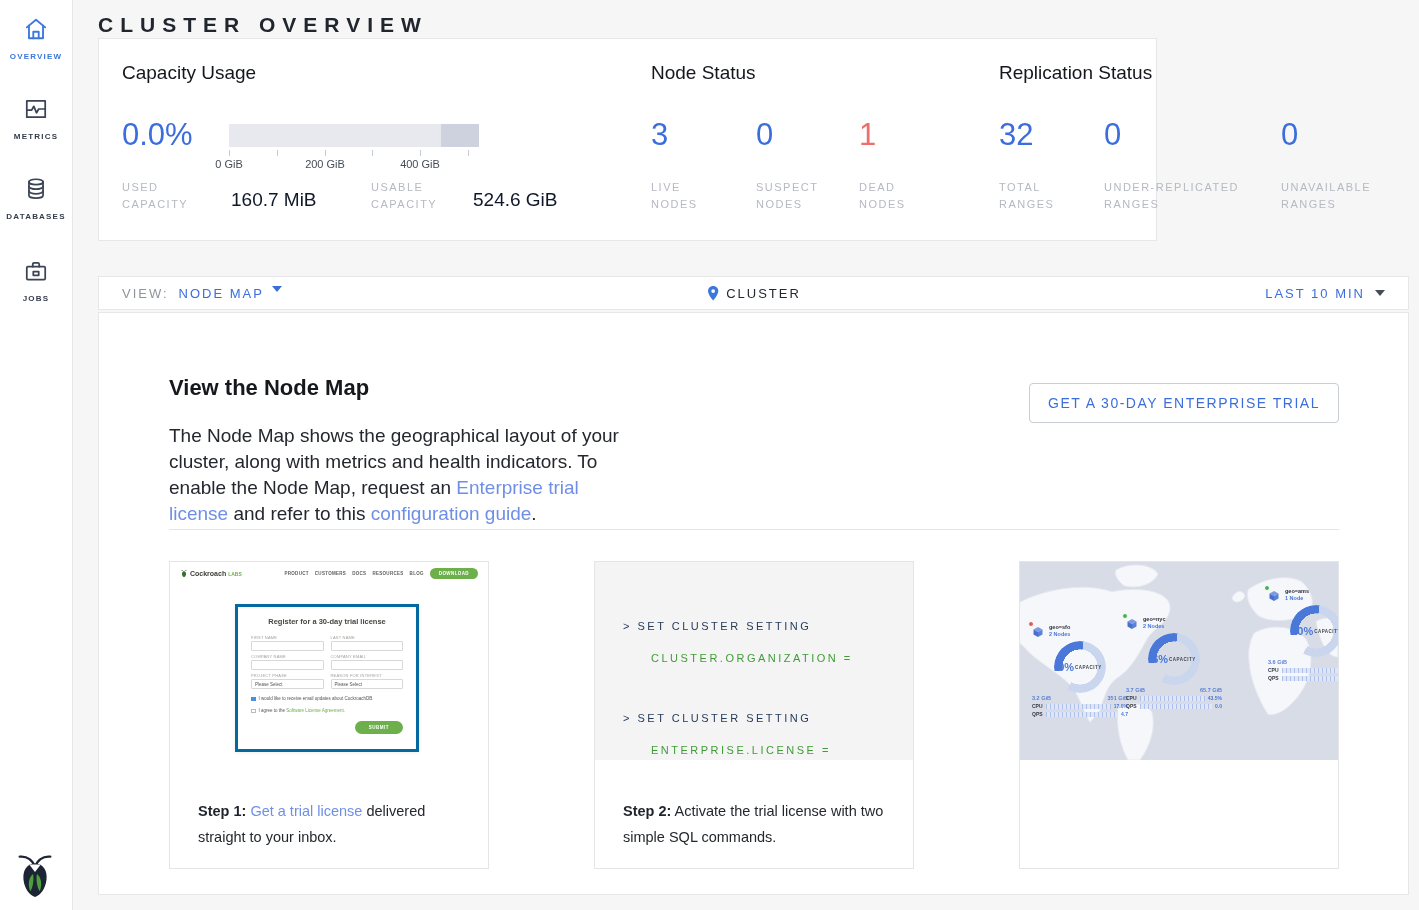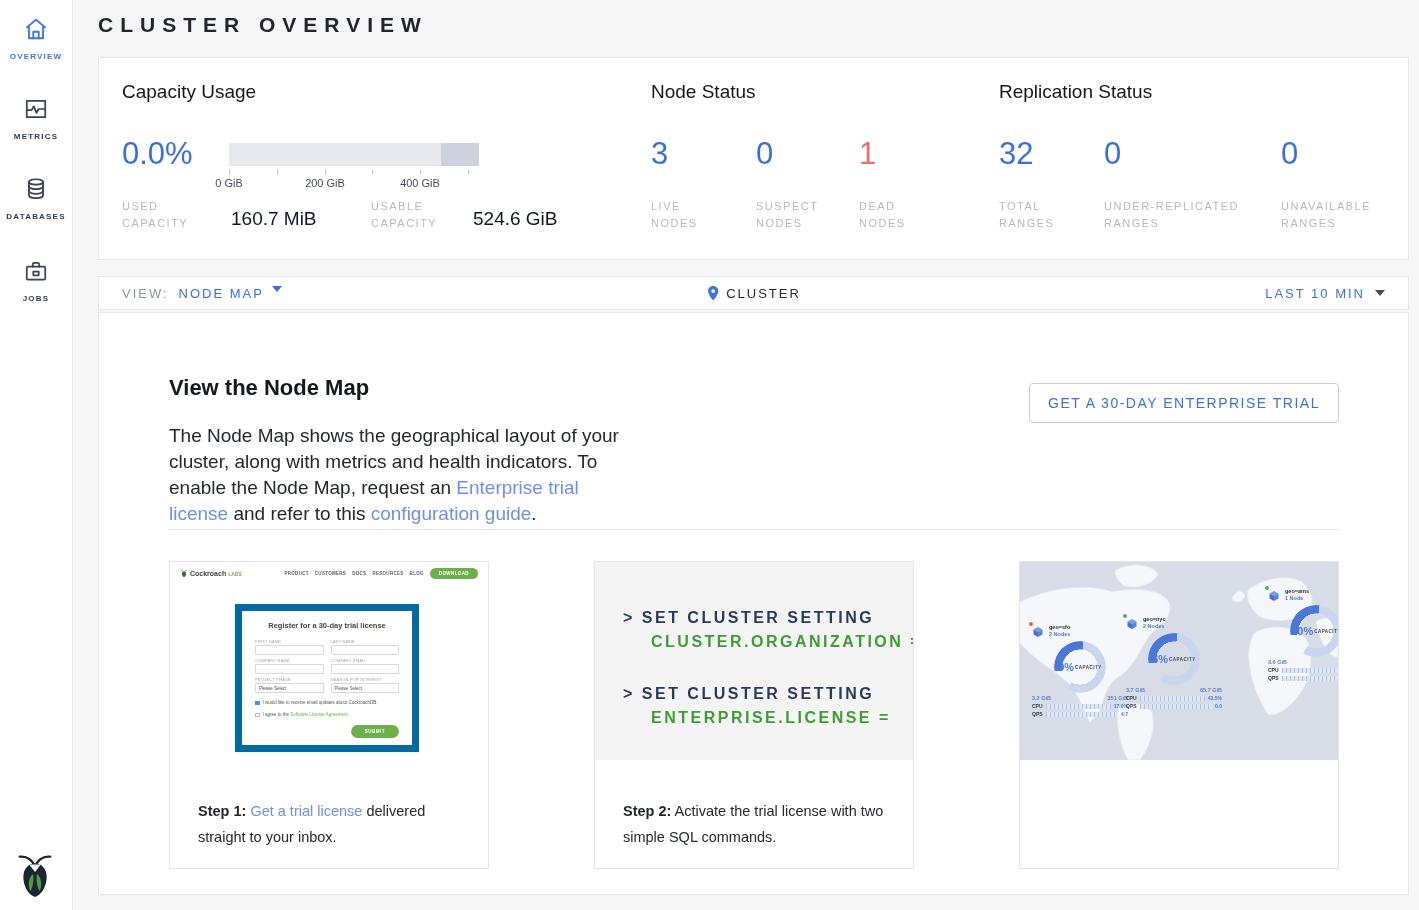--- a/index.html
+++ b/index.html
@@ -15,21 +15,21 @@
   .sidebar { position:absolute; left:0; top:0; width:73px; height:910px; background:#fff; border-right:1px solid #e7e7ea; z-index:5; }
   .side-item { position:absolute; left:0; width:72px; display:flex; flex-direction:column; align-items:center; cursor:pointer; }
   .side-item svg { width:26px; height:26px; }
   .side-label { margin-top:6px; font-size:8px; font-weight:bold; letter-spacing:1.2px; color:#343c4a; }
   .side-item.active .side-label { color:#3b77dd; }
   .side-logo { position:absolute; left:12px; bottom:10px; width:46px; height:50px; }
   
   .page-title { position:absolute; left:98px; top:13px; font-size:21px; font-weight:700; letter-spacing:7px; color:#21262e; }
   
   .panel { background:#fff; border:1px solid #e7e7ea; position:absolute; }
-  .summary { left:98px; top:57px; width:1311px; height:203px; }
+  .summary { left:98px; top:38px; width:1059px; height:203px; }
   .sec-title { position:absolute; font-size:19px; font-weight:500; color:#15171c; top:23px; }
   .big-num { position:absolute; top:78px; font-size:31px; color:#3b6edc; }
   .big-num.red { color:#ed6f6b; }
   .small-label { position:absolute; top:140px; font-size:11px; letter-spacing:1.5px; line-height:17px; color:#b5b9c1; }
   .metric-val { position:absolute; top:150px; font-size:19px; color:#0f172a; }
   
   .cap-bar { position:absolute; left:130px; top:85px; width:250px; height:23px; background:#e8e9ef; }
   .cap-bar-reserved { position:absolute; right:0; top:0; width:38px; height:23px; background:#ced2de; }
   .tick { position:absolute; top:111px; width:1px; height:6px; background:#c6cad2; }
   .tick-label { position:absolute; top:119px; width:60px; text-align:center; font-size:11px; color:#464c56; }
@@ -57,34 +57,34 @@
   
   .mini-site { position:absolute; inset:0 0 76px 0; background:#fff; }
   .mini-header { display:flex; align-items:center; padding:6px 10px; }
   .mini-brand { display:flex; align-items:center; gap:2px; }
   .mini-brand svg { width:8px; height:9px; }
   .mini-brand-name { font-size:7px; font-weight:bold; color:#3a3f36; }
   .mini-brand-suffix { font-size:5px; font-weight:bold; color:#6db04b; }
   .mini-nav { margin-left:auto; display:flex; align-items:center; gap:6px; }
   .mini-nav-item { font-size:4.5px; font-weight:bold; letter-spacing:.3px; color:#5a5f58; }
   .mini-download { background:#6db04b; color:#fff; font-size:4.5px; font-weight:bold; letter-spacing:.4px; padding:3px 9px; border-radius:7px; }
-  .mini-form { position:absolute; left:65px; top:42px; width:184px; height:148px; background:#fff; border:7px solid #0369a1; box-shadow:0 1px 4px rgba(0,0,0,.07); padding:10px 13px; }
+  .mini-form { position:absolute; left:65px; top:42px; width:184px; height:148px; background:#fff; border:3px solid #0369a1; box-shadow:0 1px 4px rgba(0,0,0,.07); padding:10px 13px; }
   .mf-title { text-align:center; font-size:7.5px; font-weight:bold; color:#44483f; margin-bottom:6px; }
   .mf-grid { display:grid; grid-template-columns:1fr 1fr; column-gap:7px; }
   .mf-label { font-size:4px; letter-spacing:.2px; color:#a2a39d; margin:3px 0 1px; }
   .mf-input { height:10px; border:1px solid #d8d8db; border-radius:1px; }
   .mf-select { height:10px; border:1px solid #d8d8db; border-radius:1px; font-size:4.5px; color:#555; display:flex; align-items:center; padding-left:3px; }
   .mf-check { display:flex; align-items:flex-start; gap:3px; margin-top:7px; font-size:4.5px; color:#555; }
   .mf-box { width:4.5px; height:4.5px; border:1px solid #bbb; flex:none; margin-top:.5px; }
   .mf-box.checked { background:#4a90e2; border-color:#4a90e2; }
   .mf-link { color:#6db04b; }
   .mf-submit { float:right; margin-top:8px; background:#6db04b; color:#fff; font-size:4.5px; font-weight:bold; letter-spacing:.5px; padding:4px 14px; border-radius:8px; }
   
   .code-area { position:absolute; inset:0 0 108px 0; background:#f4f4f5; padding:44px 0 0 28px; }
-  .code-line { font-size:16px; font-weight:bold; letter-spacing:2.5px; color:#273c59; line-height:24px; white-space:nowrap; }
+  .code-line { font-size:11px; font-weight:normal; letter-spacing:2.5px; color:#273c59; line-height:24px; white-space:nowrap;margin-top:8px; }
   .code-arg { color:#3f9c35; margin-left:28px; }
   .code-gap { height:28px; }
   
   .map-area { position:absolute; inset:0 0 108px 0; background:#d8dce6; }
   .map-area > svg { position:absolute; inset:0; width:100%; height:100%; }
   .map-node { position:absolute; width:96px; }
   .mn-head { display:flex; align-items:flex-start; gap:4px; }
   .mn-cube { position:relative; width:13px; height:13px; flex:none; }
   .mn-cube svg { width:12px; height:12px; }
   .mn-dot { position:absolute; left:-4px; top:-3px; width:6px; height:6px; border-radius:50%; border:1px solid #fff; }

